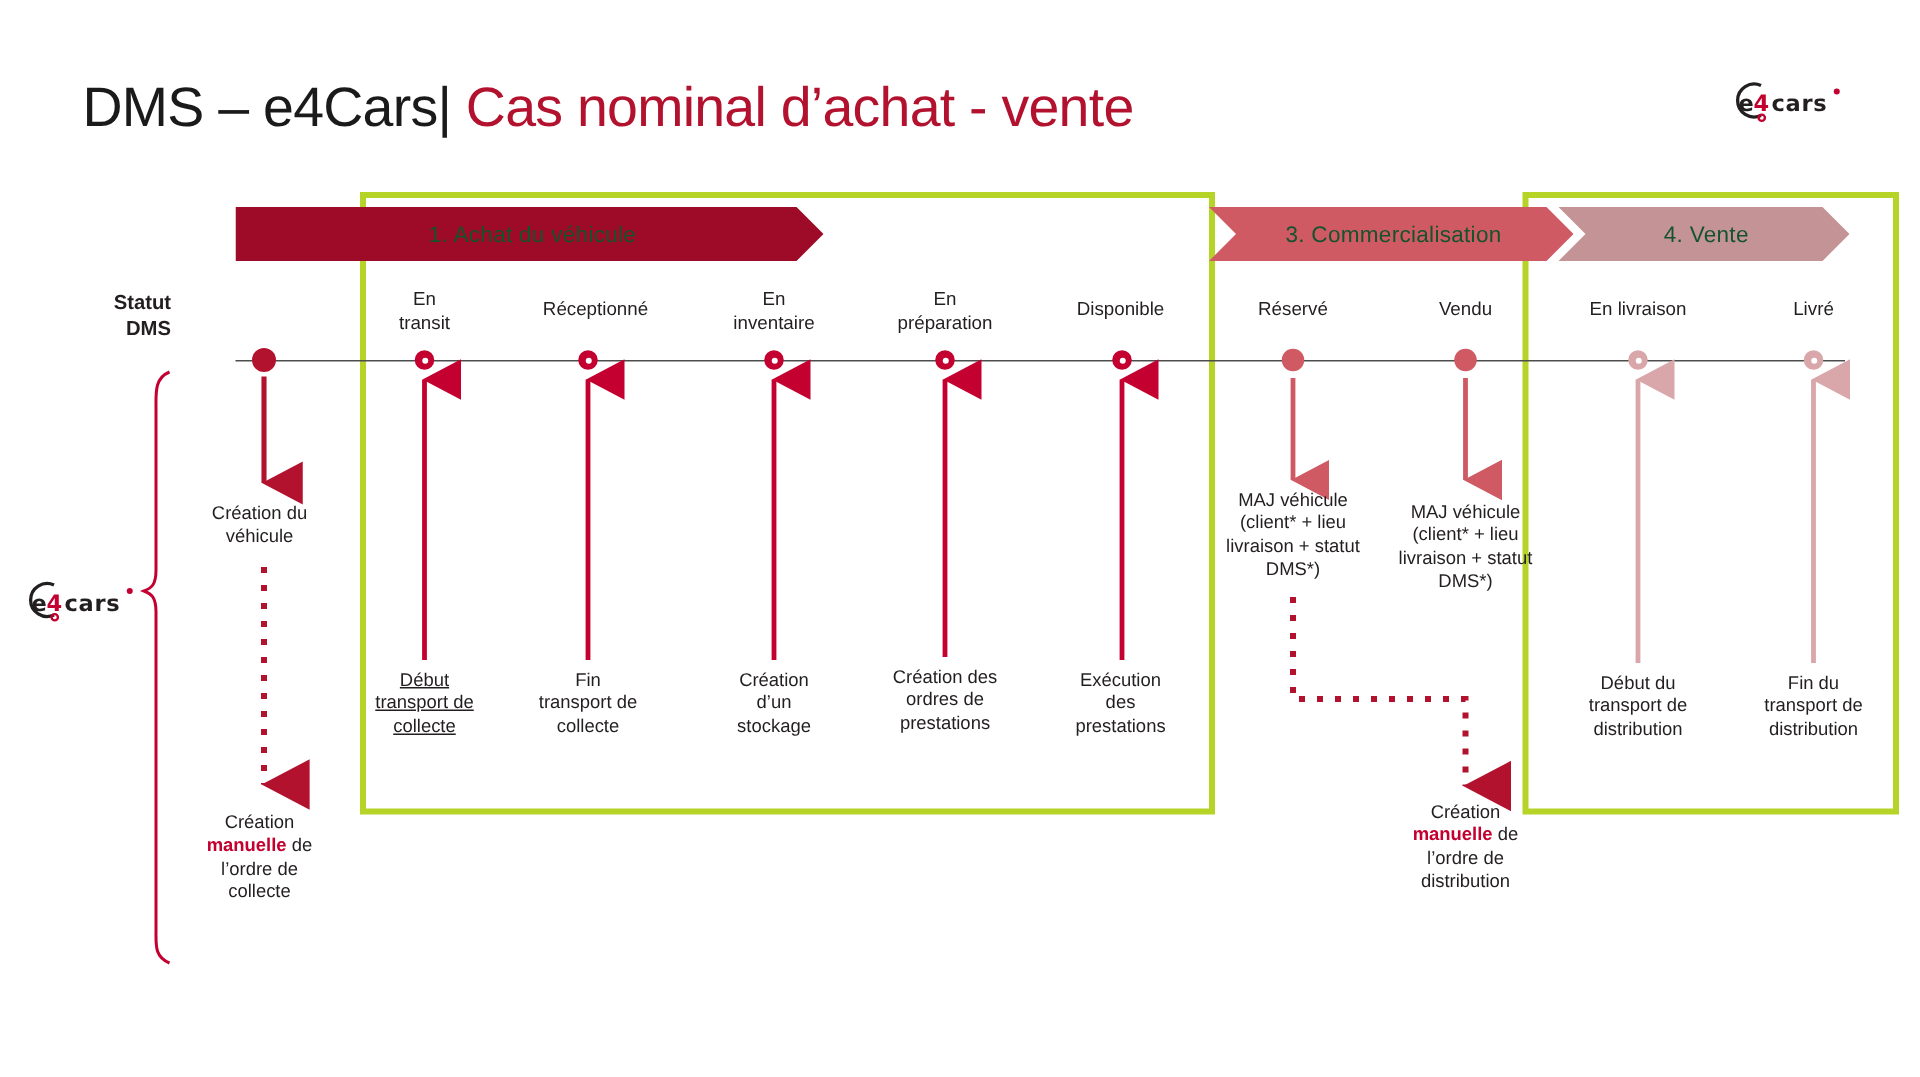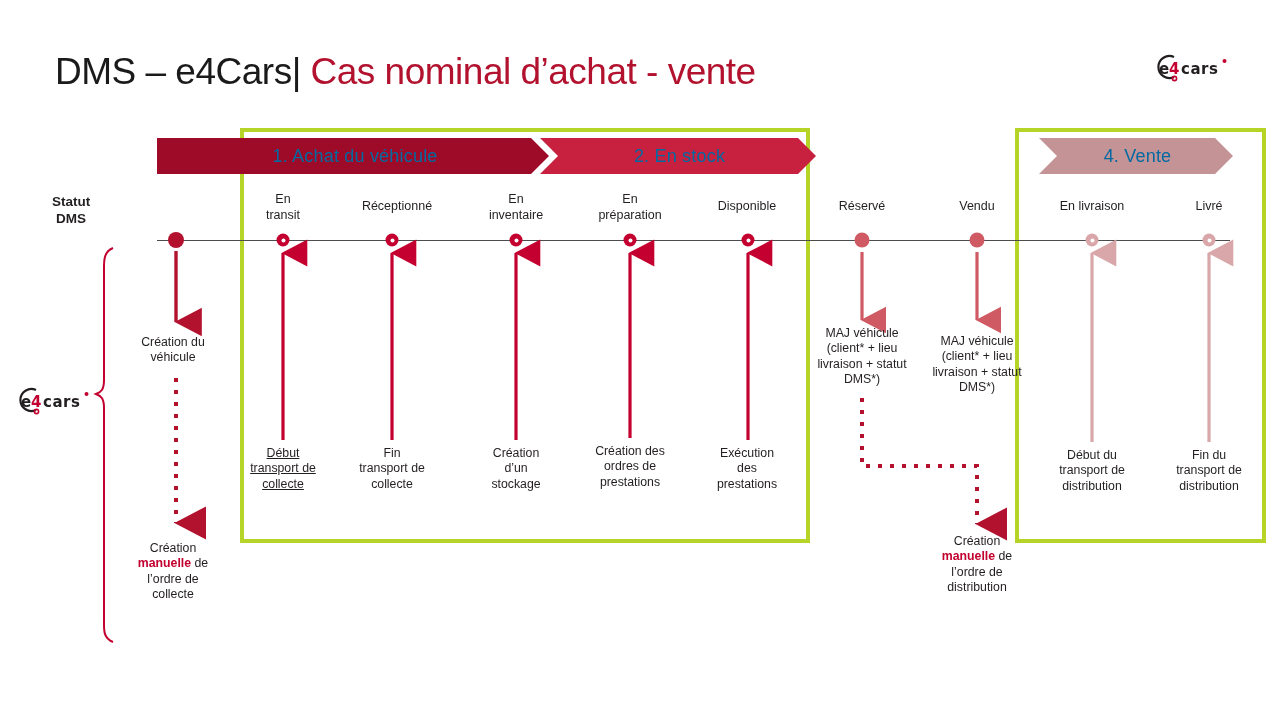--- a/index.html
+++ b/index.html
@@ -22,40 +22,40 @@
 
   
   .logo{position:absolute;}
   .logo svg{display:block;}
 
   
   #phasebar{position:absolute;left:157px;top:138px;height:36px;width:1073px;}
   .phase{
     position:absolute;top:0;height:36px;
     display:flex;align-items:center;justify-content:center;
-    color:#0369a1;font-size:18px;letter-spacing:.2px;
+    color:#14532d;font-size:15px;letter-spacing:.2px;
   }
   .phase span{position:relative;z-index:3;padding-left:6px;}
 
   
   .greenbox{position:absolute;border:4px solid #b5d427;background:transparent;}
 
   
   #axis{position:absolute;left:157px;top:239.5px;width:1073px;height:1.5px;background:#4d4d4d;}
   .node{position:absolute;border-radius:50%;transform:translate(-50%,-50%);}
   .node .core{position:absolute;left:50%;top:50%;width:4px;height:4px;border-radius:50%;
                background:#ffffff;transform:translate(-50%,-50%);}
 
   
   .stlabel{
     position:absolute;text-align:center;color:#231f20;
     font-size:12.5px;line-height:15.5px;transform:translateX(-50%);
   }
   #statut-dms{
-    position:absolute;left:28px;top:193px;width:86px;text-align:center;
+    position:absolute;left:28px;top:193px;width:86px;text-align:right;
     font-size:13.5px;line-height:17px;font-weight:bold;color:#231f20;
   }
 
   
   .callout{
     position:absolute;text-align:center;color:#231f20;
     font-size:12.3px;line-height:15.4px;transform:translateX(-50%);
   }
   .callout b{color:#c3002f;font-weight:bold;}
 
@@ -95,27 +95,27 @@
 
   <div id="phasebar">
 
     <div class="phase" style="left:0px;width:390px;">
       <svg width="392" height="36" viewBox="0 0 392 36" style="position:absolute;left:0;top:0;z-index:1;">
         <path d="M0 0 H374 L392 18 L374 36 H0 Z" fill="#9e0b28"></path>
       </svg>
       <span>1. Achat du véhicule</span>
     </div>
 
-    <div class="phase" style="left:383px;width:273px;">
-      <svg width="276" height="36" viewBox="0 0 276 36" style="position:absolute;left:0;top:0;z-index:1;">
-        <path d="M0 0 H258 L276 18 L258 36 H0 L18 18 Z" fill="#c8203f"></path>
+
+    <div class="phase" style="left:649px;width:240px;">
+      <svg width="243" height="36" viewBox="0 0 243 36" style="position:absolute;left:0;top:0;z-index:1;">
+        <path d="M0 0 H225 L243 18 L225 36 H0 L18 18 Z" fill="#cf5a63"></path>
       </svg>
-      <span>2. En stock</span>
-    </div>
-
+      <span>3. Commercialisation</span>
+    </div>
 
     <div class="phase" style="left:882px;width:191px;">
       <svg width="194" height="36" viewBox="0 0 194 36" style="position:absolute;left:0;top:0;z-index:1;">
         <path d="M0 0 H176 L194 18 L176 36 H0 L18 18 Z" fill="#c49396"></path>
       </svg>
       <span>4. Vente</span>
     </div>
   </div>
 
   <div class="greenbox" style="left:240px;top:128px;width:562px;height:407px;"></div>

